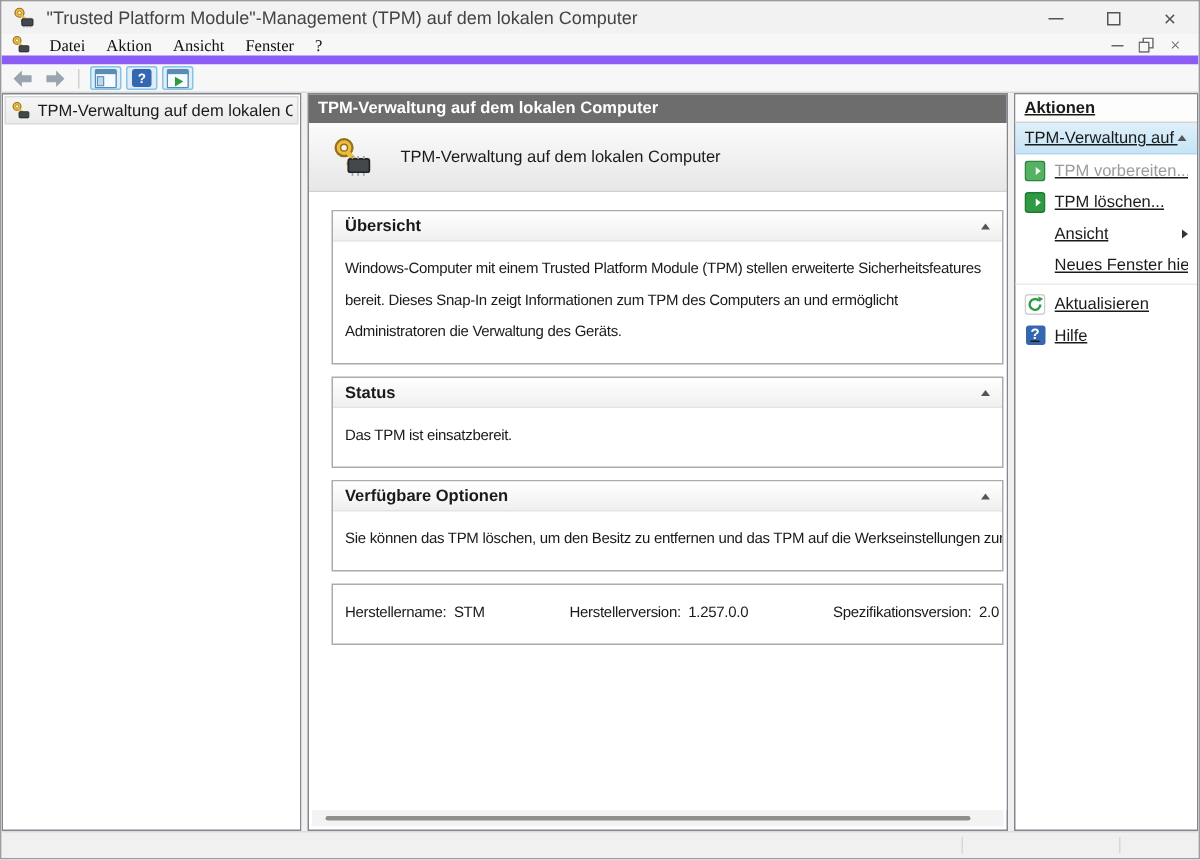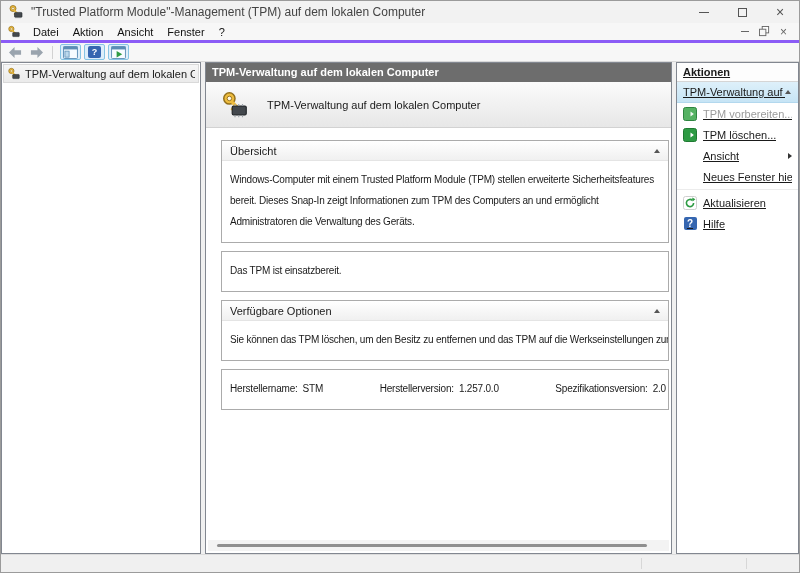--- a/index.html
+++ b/index.html
@@ -11,21 +11,21 @@
   .titlebar { height:22px; background:#f2f2f2; display:flex; align-items:center; padding-left:7px; }
   .titlebar .app-icon { width:16px; height:16px; margin-right:7px; flex:0 0 auto; }
   .titlebar .title { font-size:12px; color:#444; white-space:nowrap; overflow:hidden; }
   .win-controls { margin-left:auto; display:flex; height:100%; }
   .win-btn { width:38px; height:100%; display:flex; align-items:center; justify-content:center; color:#555; cursor:default; }
   .glyph-min { width:10px; border-top:1px solid #555; }
   .glyph-max { width:9px; height:9px; border:1px solid #555; }
   .glyph-close { font-size:14px; line-height:1; color:#555; }
 
   
-  .menubar { height:20px; background:#f7f7f7; display:flex; align-items:center; padding:0 4px; border-bottom:3px solid #8b5cf6; }
+  .menubar { height:20px; background:#f7f7f7; display:flex; padding:0 4px; border-bottom:6px solid #8b5cf6;font-family:Liberation Serif, serif; }
   .menubar .menu-icon { width:14px; height:14px; margin:0 5px 0 2px; }
   .menu-item { padding:2px 7px; color:#111; }
   .mdi-controls { margin-left:auto; display:flex; align-items:center; gap:10px; padding-right:8px; color:#666; }
   .mdi-min { width:8px; border-top:1px solid #666; }
   .mdi-close { font-size:12px; line-height:1; }
 
   
   .toolbar { height:19px; background:#f7f7f7; border-bottom:1px solid #d9d9d9; display:flex; align-items:center; padding:0 5px; gap:3px; }
   .tb-arrow { width:18px; height:15px; display:flex; align-items:center; justify-content:center; }
   .tb-sep { width:1px; height:13px; background:#d2d2d2; margin:0 4px; }
@@ -48,21 +48,21 @@
 
   
   .m-header { height:19px; line-height:19px; background:#6d6d6d; color:#fff; font-weight:bold; padding-left:6px; flex:0 0 auto; }
   .banner { height:46px; flex:0 0 auto; background:linear-gradient(#fbfbfb,#e7e7e7); border-bottom:1px solid #d2d2d2;
     display:flex; align-items:center; padding-left:14px; }
   .banner .key-icon { width:30px; height:30px; flex:0 0 auto; }
   .banner-text { margin-left:17px; line-height:14px; }
   .m-content { flex:1 1 auto; overflow:hidden; padding:12px 2px 0 15px; background:#fff; }
   .section { border:1px solid #ababab; margin-bottom:8px; background:#fff; }
   .section-header { height:20px; display:flex; align-items:center; justify-content:space-between;
-    padding:0 8px; background:linear-gradient(#ffffff,#f0f0f0); border-bottom:1px solid #e4e4e4; font-weight:normal; }
+    padding:0 8px; background:linear-gradient(#ffffff,#f0f0f0); border-bottom:1px solid #e4e4e4; font-weight:bold; }
   .tri-up { width:0; height:0; border-left:3.5px solid transparent; border-right:3.5px solid transparent; border-bottom:4px solid #555; }
   .tri-right { width:0; height:0; border-top:3.5px solid transparent; border-bottom:3.5px solid transparent; border-left:4px solid #333; }
   .section-body { padding:8px 8px 10px 8px; font-size:10px; letter-spacing:-0.2px; line-height:21px; color:#1a1a1a; }
   .section-body.nowrap { white-space:nowrap; overflow:hidden; }
   .fields { display:flex; justify-content:space-between; padding-right:2px; }
   .pair { white-space:nowrap; }
   .pair .val { margin-left:5px;text-align:center; }
   .hstrip { flex:0 0 auto; height:11px; margin:0 2px 2px 2px; background:#f3f3f3; display:flex; align-items:center; padding:0 9px; }
   .hthumb { height:3px; width:97%; background:#8f8f8f; border-radius:2px; }
 
@@ -204,20 +204,24 @@
 
         <div class="section">
           <div class="section-header">
             <span>Übersicht</span>
             <span class="tri-up"></span>
           </div>
           <div class="section-body">Windows-Computer mit einem Trusted Platform Module (TPM) stellen erweiterte Sicherheitsfeatures bereit. Dieses Snap-In zeigt Informationen zum TPM des Computers an und ermöglicht Administratoren die Verwaltung des Geräts.</div>
         </div>
 
         <div class="section">
+          <div class="section-header">
+            <span>Status</span>
+            <span class="tri-up"></span>
+          </div>
           <div class="section-body">Das TPM ist einsatzbereit.</div>
         </div>
 
         <div class="section">
           <div class="section-header">
             <span>Verfügbare Optionen</span>
             <span class="tri-up"></span>
           </div>
           <div class="section-body nowrap">Sie können das TPM löschen, um den Besitz zu entfernen und das TPM auf die Werkseinstellungen zurückzusetzen.</div>
         </div>

